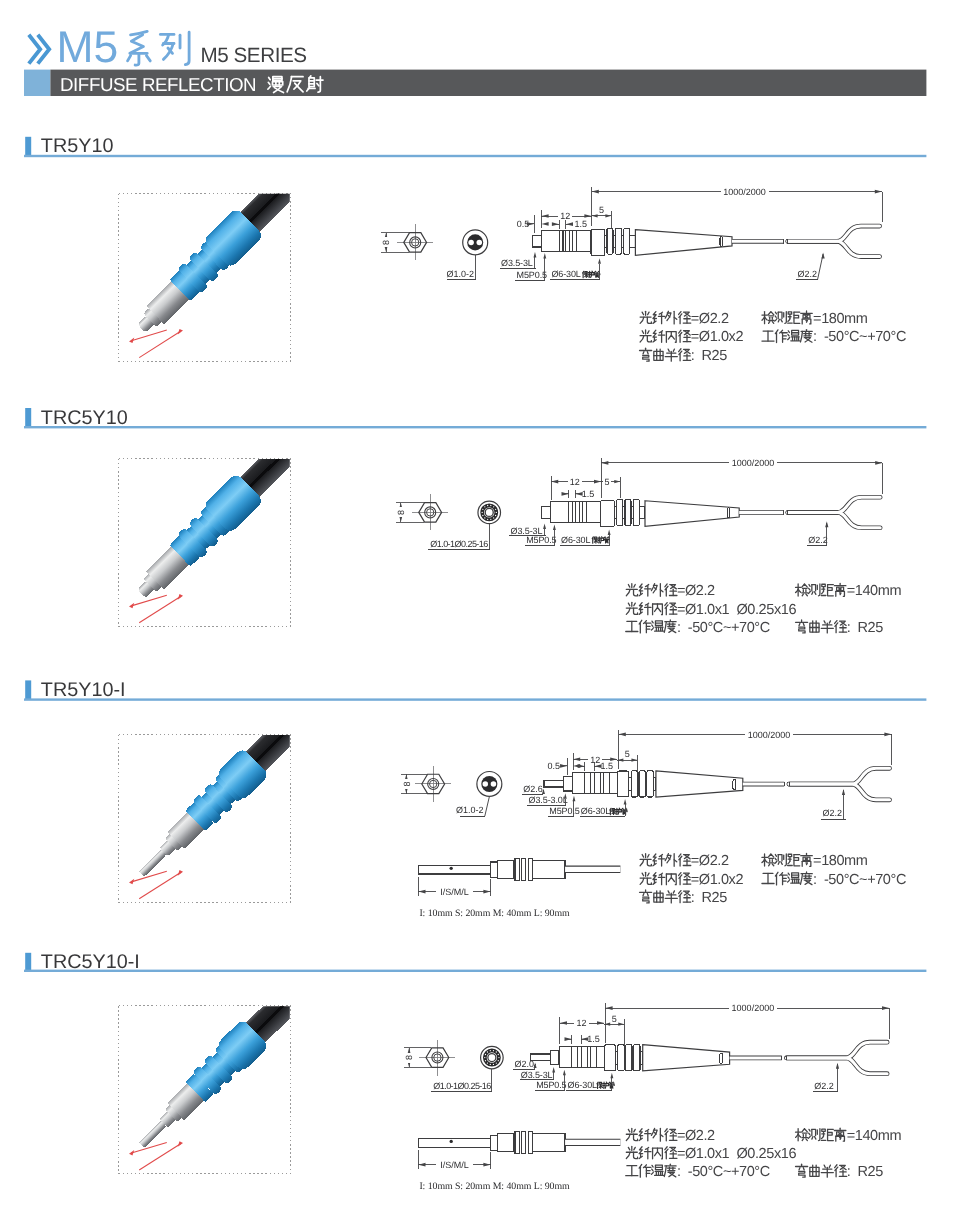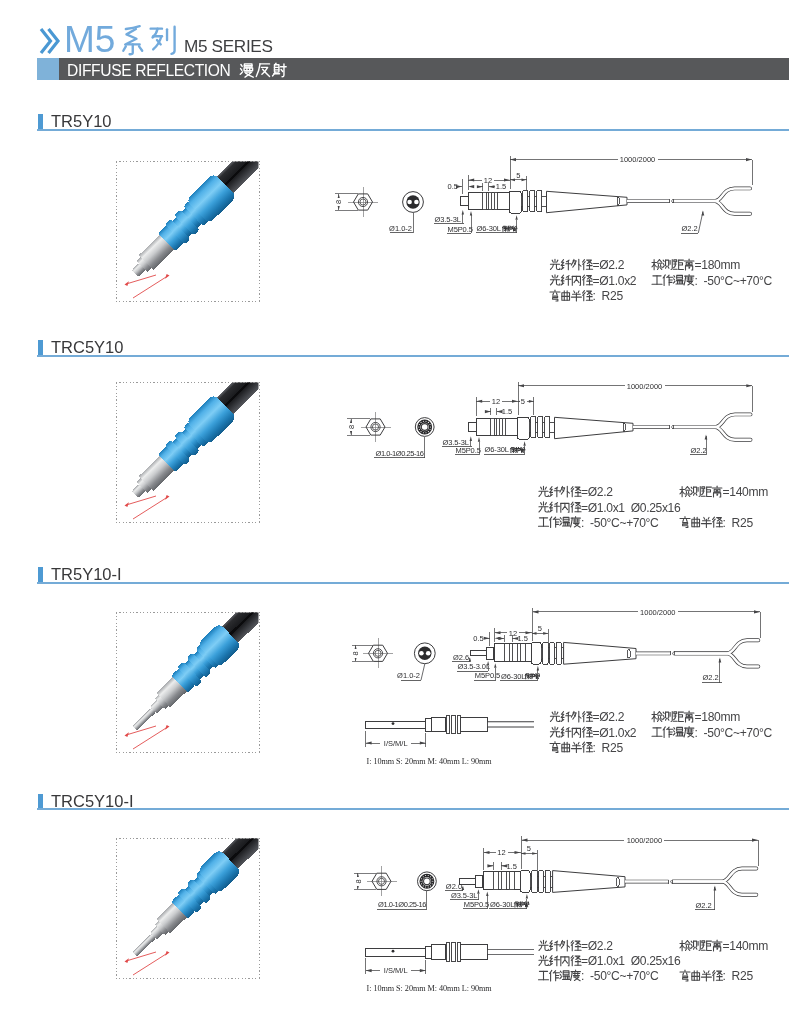--- a/index.html
+++ b/index.html
@@ -1,18 +1,18 @@
 <!DOCTYPE html>
 <html><head><meta charset="utf-8"><style>
 html,body{margin:0;padding:0;background:#fff;width:798px;height:1019px;overflow:hidden}
 *{box-sizing:border-box}
 .abs{position:absolute}
 svg line,svg rect{shape-rendering:crispEdges}
 </style></head><body>
-<div class="abs" style="left:17px;top:0;width:734px;height:1019px">
+<div class="abs" style="left:0;top:0;width:734px;height:1019px">
 <div class="abs" style="left:20px;top:58px;width:22px;height:22px;background:#7fb2d9"></div>
 <div class="abs" style="left:42px;top:58px;width:730px;height:22px;background:#57585a"></div>
 <div class="abs" style="left:21px;top:114px;width:4.5px;height:16px;background:#4e9ad3"></div>
 <div class="abs" style="left:20px;top:128.5px;width:752px;height:2px;background:#74abd7"></div>
 <div class="abs" style="left:21px;top:340px;width:4.5px;height:16px;background:#4e9ad3"></div>
 <div class="abs" style="left:20px;top:354.5px;width:752px;height:2px;background:#74abd7"></div>
 <div class="abs" style="left:21px;top:567px;width:4.5px;height:16px;background:#4e9ad3"></div>
 <div class="abs" style="left:20px;top:581.5px;width:752px;height:2px;background:#74abd7"></div>
 <div class="abs" style="left:21px;top:793.5px;width:4.5px;height:16px;background:#4e9ad3"></div>
 <div class="abs" style="left:20px;top:808.0px;width:752px;height:2px;background:#74abd7"></div>

